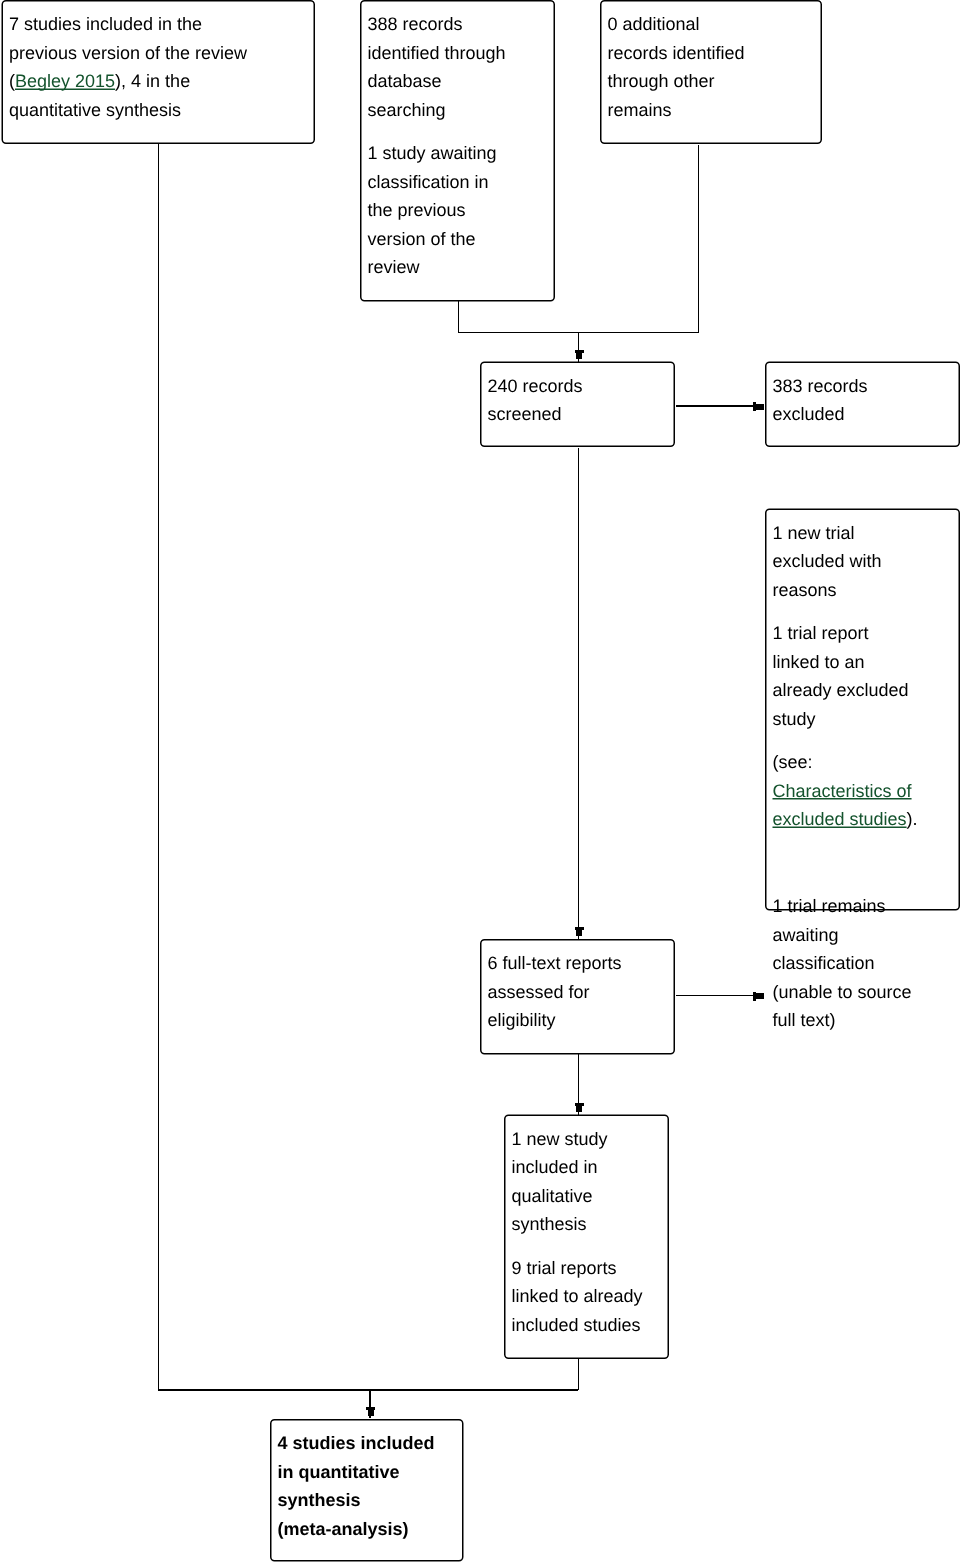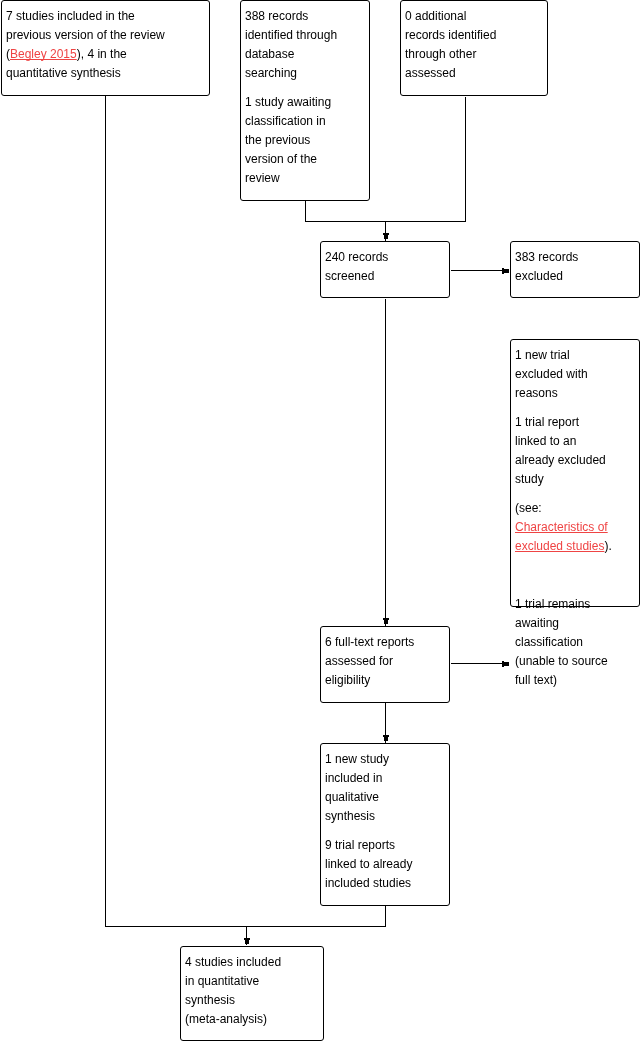--- a/index.html
+++ b/index.html
@@ -8,21 +8,21 @@
        font-family:"Liberation Sans", sans-serif;
        -webkit-font-smoothing:antialiased;}
   #stage{position:absolute;left:0;top:0;width:642px;height:1042px;}
   svg#connectors{position:absolute;left:0;top:0;width:642px;height:1042px;}
   .box{position:absolute;box-sizing:border-box;border:1px solid #000000;
        border-radius:3px;background:#ffffff;padding:6px 5px 0 4px;}
   .box .para{margin:0;}
   .box .para + .para{margin-top:10px;}
   .box .ln{font-size:12px;line-height:19px;color:#000000;white-space:pre;}
   .box .ln.blank{visibility:hidden;}
-  .lnk{color:#ef4444;text-decoration:underline;text-decoration-skip-ink:none;
+  .lnk{color:#14532d;text-decoration:underline;text-decoration-skip-ink:none;
        text-underline-offset:1px;text-decoration-thickness:1px;margin-top:24px;}
 </style>
 </head>
 <body>
 
 <div id="stage">
 
   <svg id="connectors" viewBox="0 0 642 1042" width="642" height="1042">
     <g stroke="#000000" stroke-width="1" fill="none" shape-rendering="crispEdges">
       <path d="M105.5 95.5 L105.5 926.5 L385.5 926.5"></path>
@@ -84,21 +84,21 @@
         <div class="ln"><span>the previous</span></div>
         <div class="ln"><span>version of the</span></div>
         <div class="ln"><span>review</span></div>
       </div>
     </div>
   <div class="box" id="b-other-records" style="left:400px;top:0px;width:148px;height:96px;" aria-label="0 additional records identified through other sources">
       <div class="para">
         <div class="ln"><span>0 additional</span></div>
         <div class="ln"><span>records identified</span></div>
         <div class="ln"><span>through other</span></div>
-        <div class="ln"><span>assessed</span></div>
+        <div class="ln"><span>remains</span></div>
       </div>
     </div>
   <div class="box" id="b-screened" style="left:320px;top:241px;width:130px;height:57px;" aria-label="389 records screened">
       <div class="para">
         <div class="ln"><span>240 records</span></div>
         <div class="ln"><span>screened</span></div>
       </div>
     </div>
   <div class="box" id="b-excluded" style="left:510px;top:241px;width:130px;height:57px;" aria-label="383 records excluded">
       <div class="para">
@@ -134,34 +134,34 @@
         <div class="ln"><span>full text)</span></div>
       </div>
     </div>
   <div class="box" id="b-fulltext" style="left:320px;top:626px;width:130px;height:77px;" aria-label="6 full-text reports assessed for eligibility">
       <div class="para">
         <div class="ln"><span>6 full-text reports</span></div>
         <div class="ln"><span>assessed for</span></div>
         <div class="ln"><span>eligibility</span></div>
       </div>
     </div>
-  <div class="box" id="b-qualitative" style="left:320px;top:743px;width:130px;height:163px;" aria-label="1 new study included in qualitative synthesis / 2 trial reports linked to already included studies">
+  <div class="box" id="b-qualitative" style="left:336px;top:743px;width:110px;height:163px;" aria-label="1 new study included in qualitative synthesis / 2 trial reports linked to already included studies">
       <div class="para">
         <div class="ln"><span>1 new study</span></div>
         <div class="ln"><span>included in</span></div>
         <div class="ln"><span>qualitative</span></div>
         <div class="ln"><span>synthesis</span></div>
       </div>
       <div class="para">
         <div class="ln"><span>9 trial reports</span></div>
         <div class="ln"><span>linked to already</span></div>
         <div class="ln"><span>included studies</span></div>
       </div>
     </div>
-  <div class="box" id="b-quantitative" style="left:180px;top:946px;width:144px;height:95px;" aria-label="4 studies included in quantitative synthesis (meta-analysis)">
+  <div class="box" id="b-quantitative" style="left:180px;top:946px;width:129px;height:95px;font-weight:bold;" aria-label="4 studies included in quantitative synthesis (meta-analysis)">
       <div class="para">
         <div class="ln"><span>4 studies included</span></div>
         <div class="ln"><span>in quantitative</span></div>
         <div class="ln"><span>synthesis</span></div>
         <div class="ln"><span>(meta-analysis)</span></div>
       </div>
     </div>
 
 </div>
 

